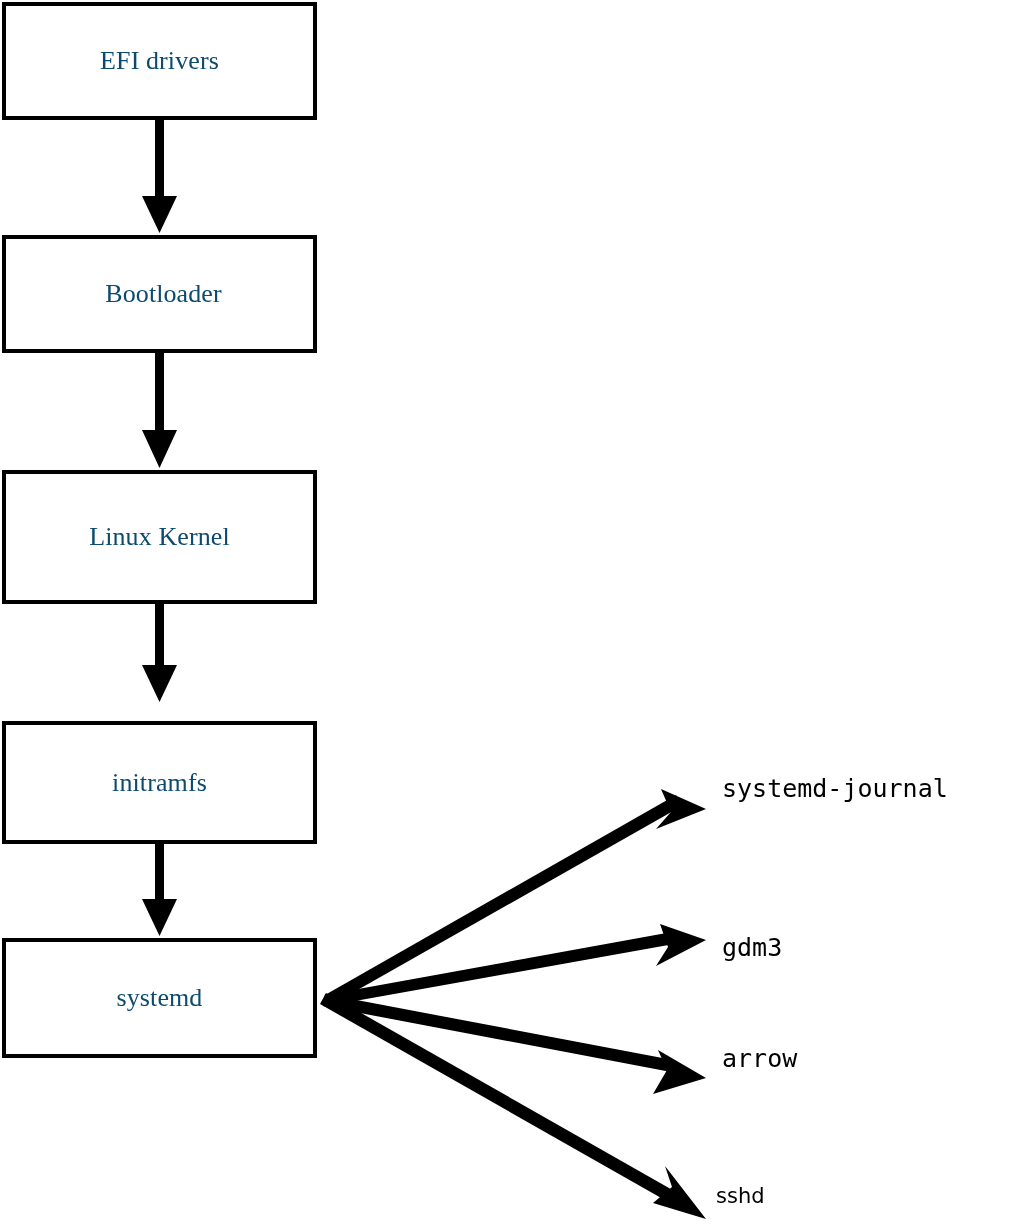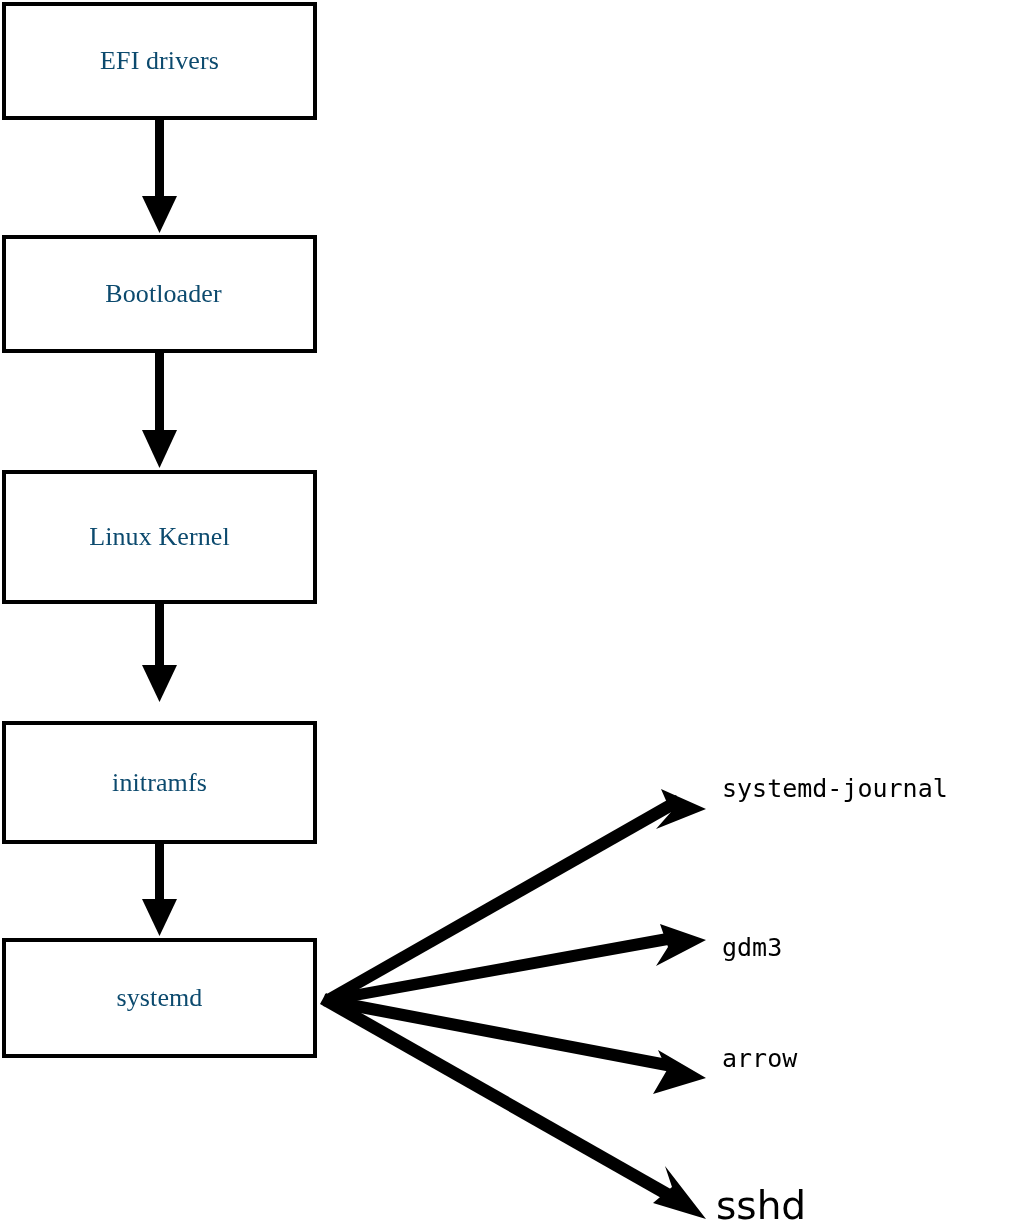--- a/index.html
+++ b/index.html
@@ -61,21 +61,21 @@
     line-height: 1;
     color: #000000;
     white-space: nowrap;
   }
   .service-label.mono {
     font-family: "DejaVu Sans Mono", "Liberation Mono", monospace;
     font-size: 25px;
   }
   .service-label.sans {
     font-family: "DejaVu Sans", "Liberation Sans", sans-serif;
-    font-size: 39px;
+    font-size: 21px;
   }
 </style>
 </head>
 <body>
 
 <div id="diagram-root">
 
   <svg id="diagram-svg" viewBox="0 0 1023 1230" xmlns="http://www.w3.org/2000/svg">
 
     <g fill="#000000" stroke="none">

